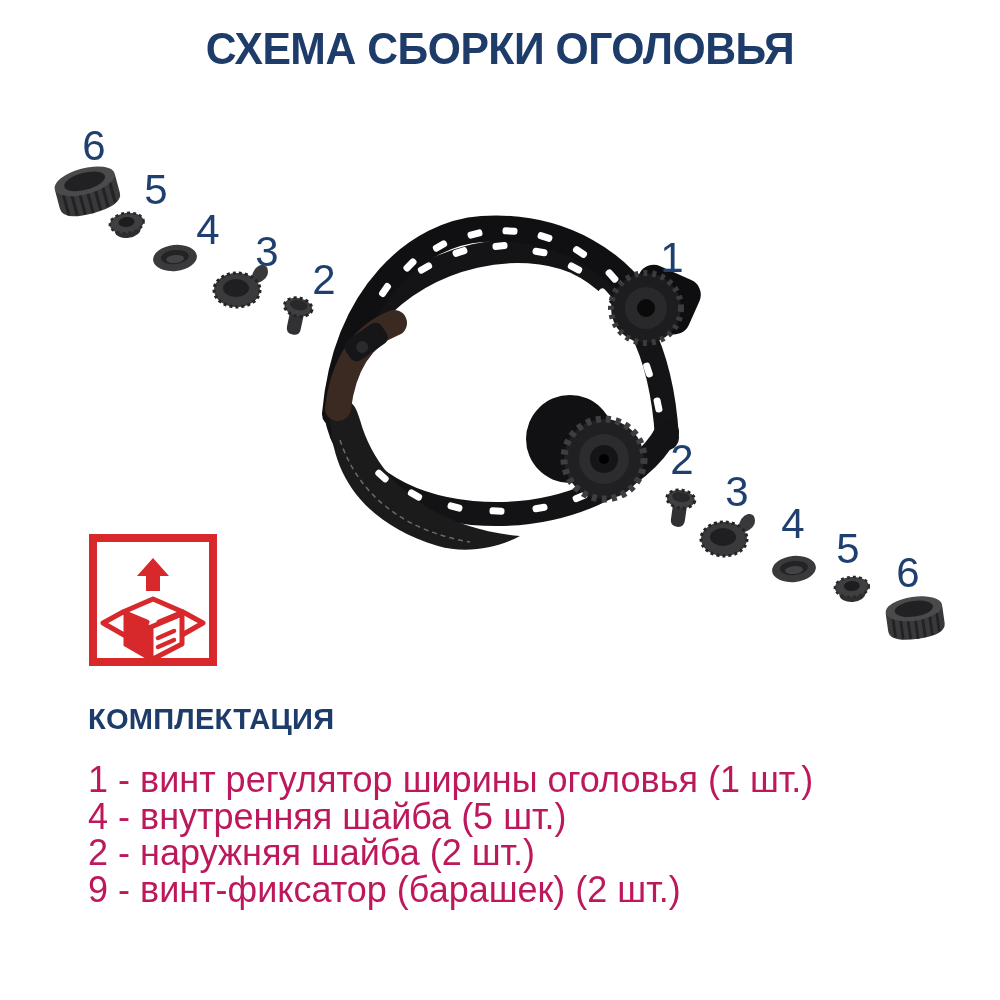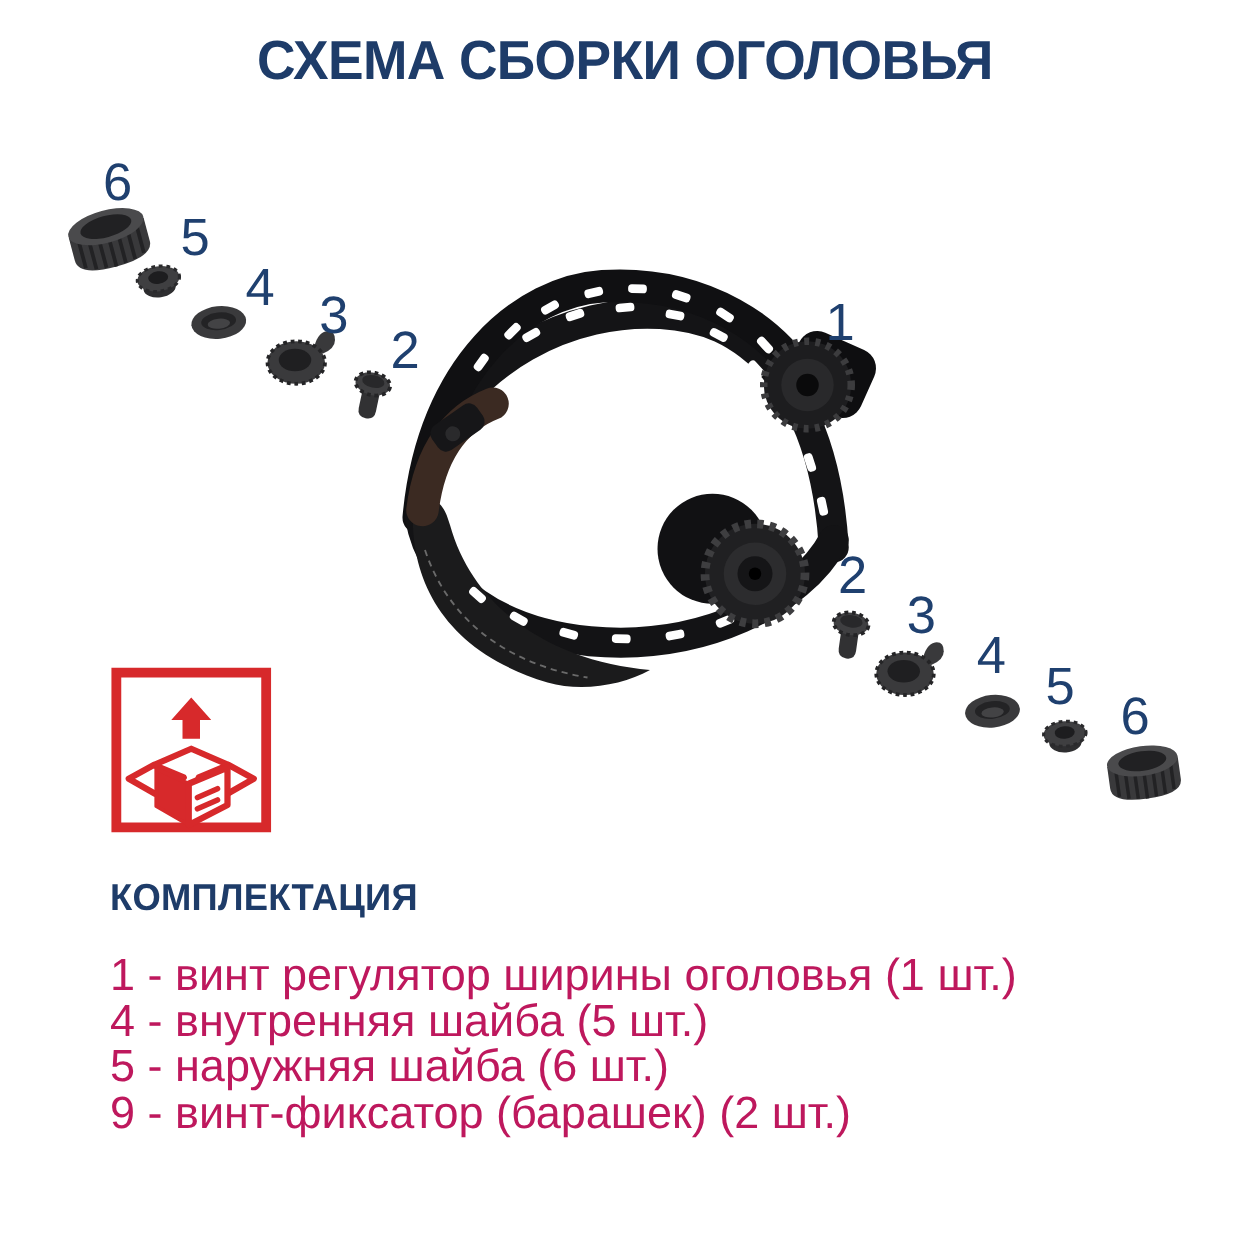--- a/index.html
+++ b/index.html
@@ -178,18 +178,18 @@
     <path d="M36,81 L62,93 L62,126 L36,111 Z" fill="#d7292b" stroke="#d7292b" stroke-width="3" stroke-linejoin="round"></path>
     <path d="M62,93 L93,80 L93,110 L62,126 Z" fill="#ffffff" stroke="#d7292b" stroke-width="5" stroke-linejoin="round"></path>
     <path d="M69,104 L85,97 M69,113 L85,106" stroke="#d7292b" stroke-width="4.5" stroke-linecap="round"></path>
   </svg>
 
   <section class="kit">
     <h2>КОМПЛЕКТАЦИЯ</h2>
     <ul>
       <li>1 - винт регулятор ширины оголовья (1 шт.)</li>
       <li>4 - внутренняя шайба (5 шт.)</li>
-      <li>5 - наружняя шайба (6 шт.)</li>
+      <li>2 - наружняя шайба (2 шт.)</li>
       <li>9 - винт-фиксатор (барашек) (2 шт.)</li>
     </ul>
   </section>
 
 </div>
 
 </body></html>

